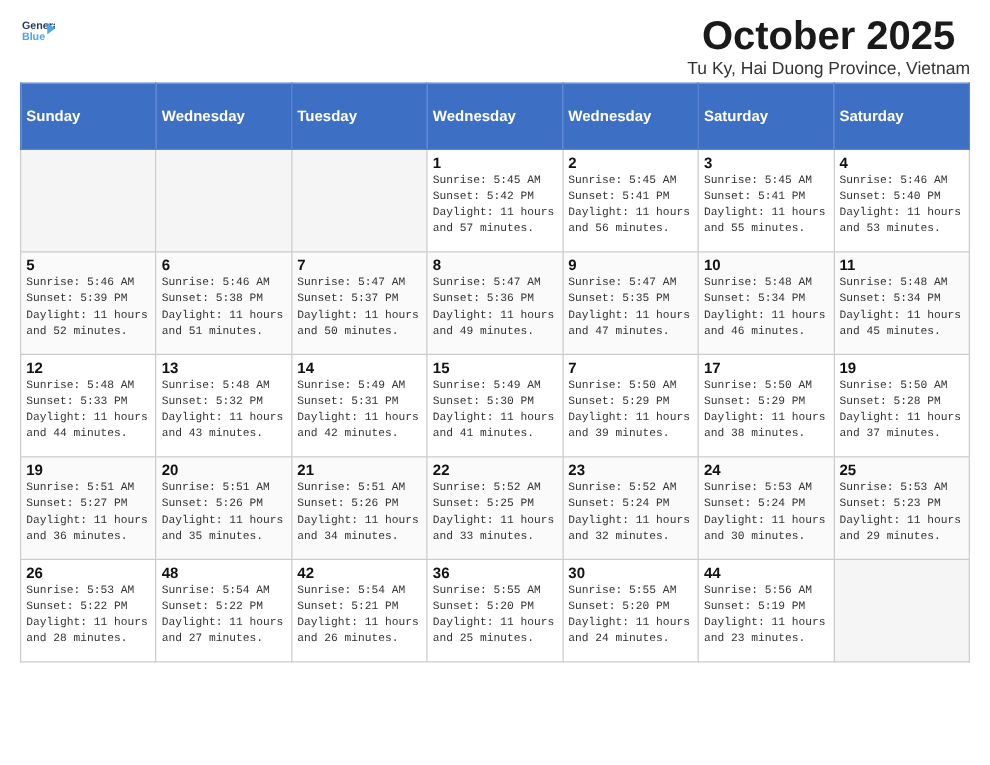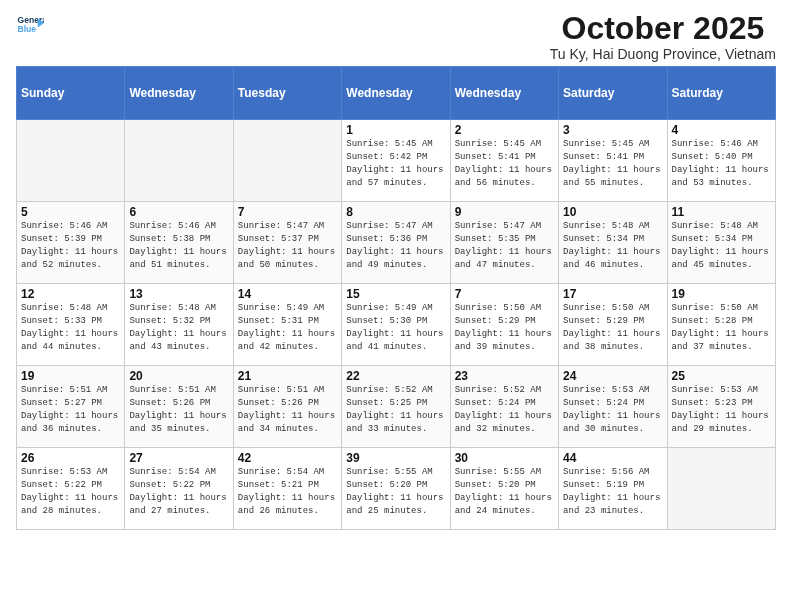--- a/index.html
+++ b/index.html
@@ -229,29 +229,29 @@
             <span class="day-num">25</span>
             <div class="day-info">Sunrise: 5:53 AM<br>Sunset: 5:23 PM<br>Daylight: 11 hours and 29 minutes.</div>
           </td>
         </tr>
         <tr>
           <td>
             <span class="day-num">26</span>
             <div class="day-info">Sunrise: 5:53 AM<br>Sunset: 5:22 PM<br>Daylight: 11 hours and 28 minutes.</div>
           </td>
           <td>
-            <span class="day-num">27</span>
+            <span class="day-num">48</span>
             <div class="day-info">Sunrise: 5:54 AM<br>Sunset: 5:22 PM<br>Daylight: 11 hours and 27 minutes.</div>
           </td>
           <td>
             <span class="day-num">42</span>
             <div class="day-info">Sunrise: 5:54 AM<br>Sunset: 5:21 PM<br>Daylight: 11 hours and 26 minutes.</div>
           </td>
           <td>
-            <span class="day-num">39</span>
+            <span class="day-num">36</span>
             <div class="day-info">Sunrise: 5:55 AM<br>Sunset: 5:20 PM<br>Daylight: 11 hours and 25 minutes.</div>
           </td>
           <td>
             <span class="day-num">30</span>
             <div class="day-info">Sunrise: 5:55 AM<br>Sunset: 5:20 PM<br>Daylight: 11 hours and 24 minutes.</div>
           </td>
           <td>
             <span class="day-num">44</span>
             <div class="day-info">Sunrise: 5:56 AM<br>Sunset: 5:19 PM<br>Daylight: 11 hours and 23 minutes.</div>
           </td>

